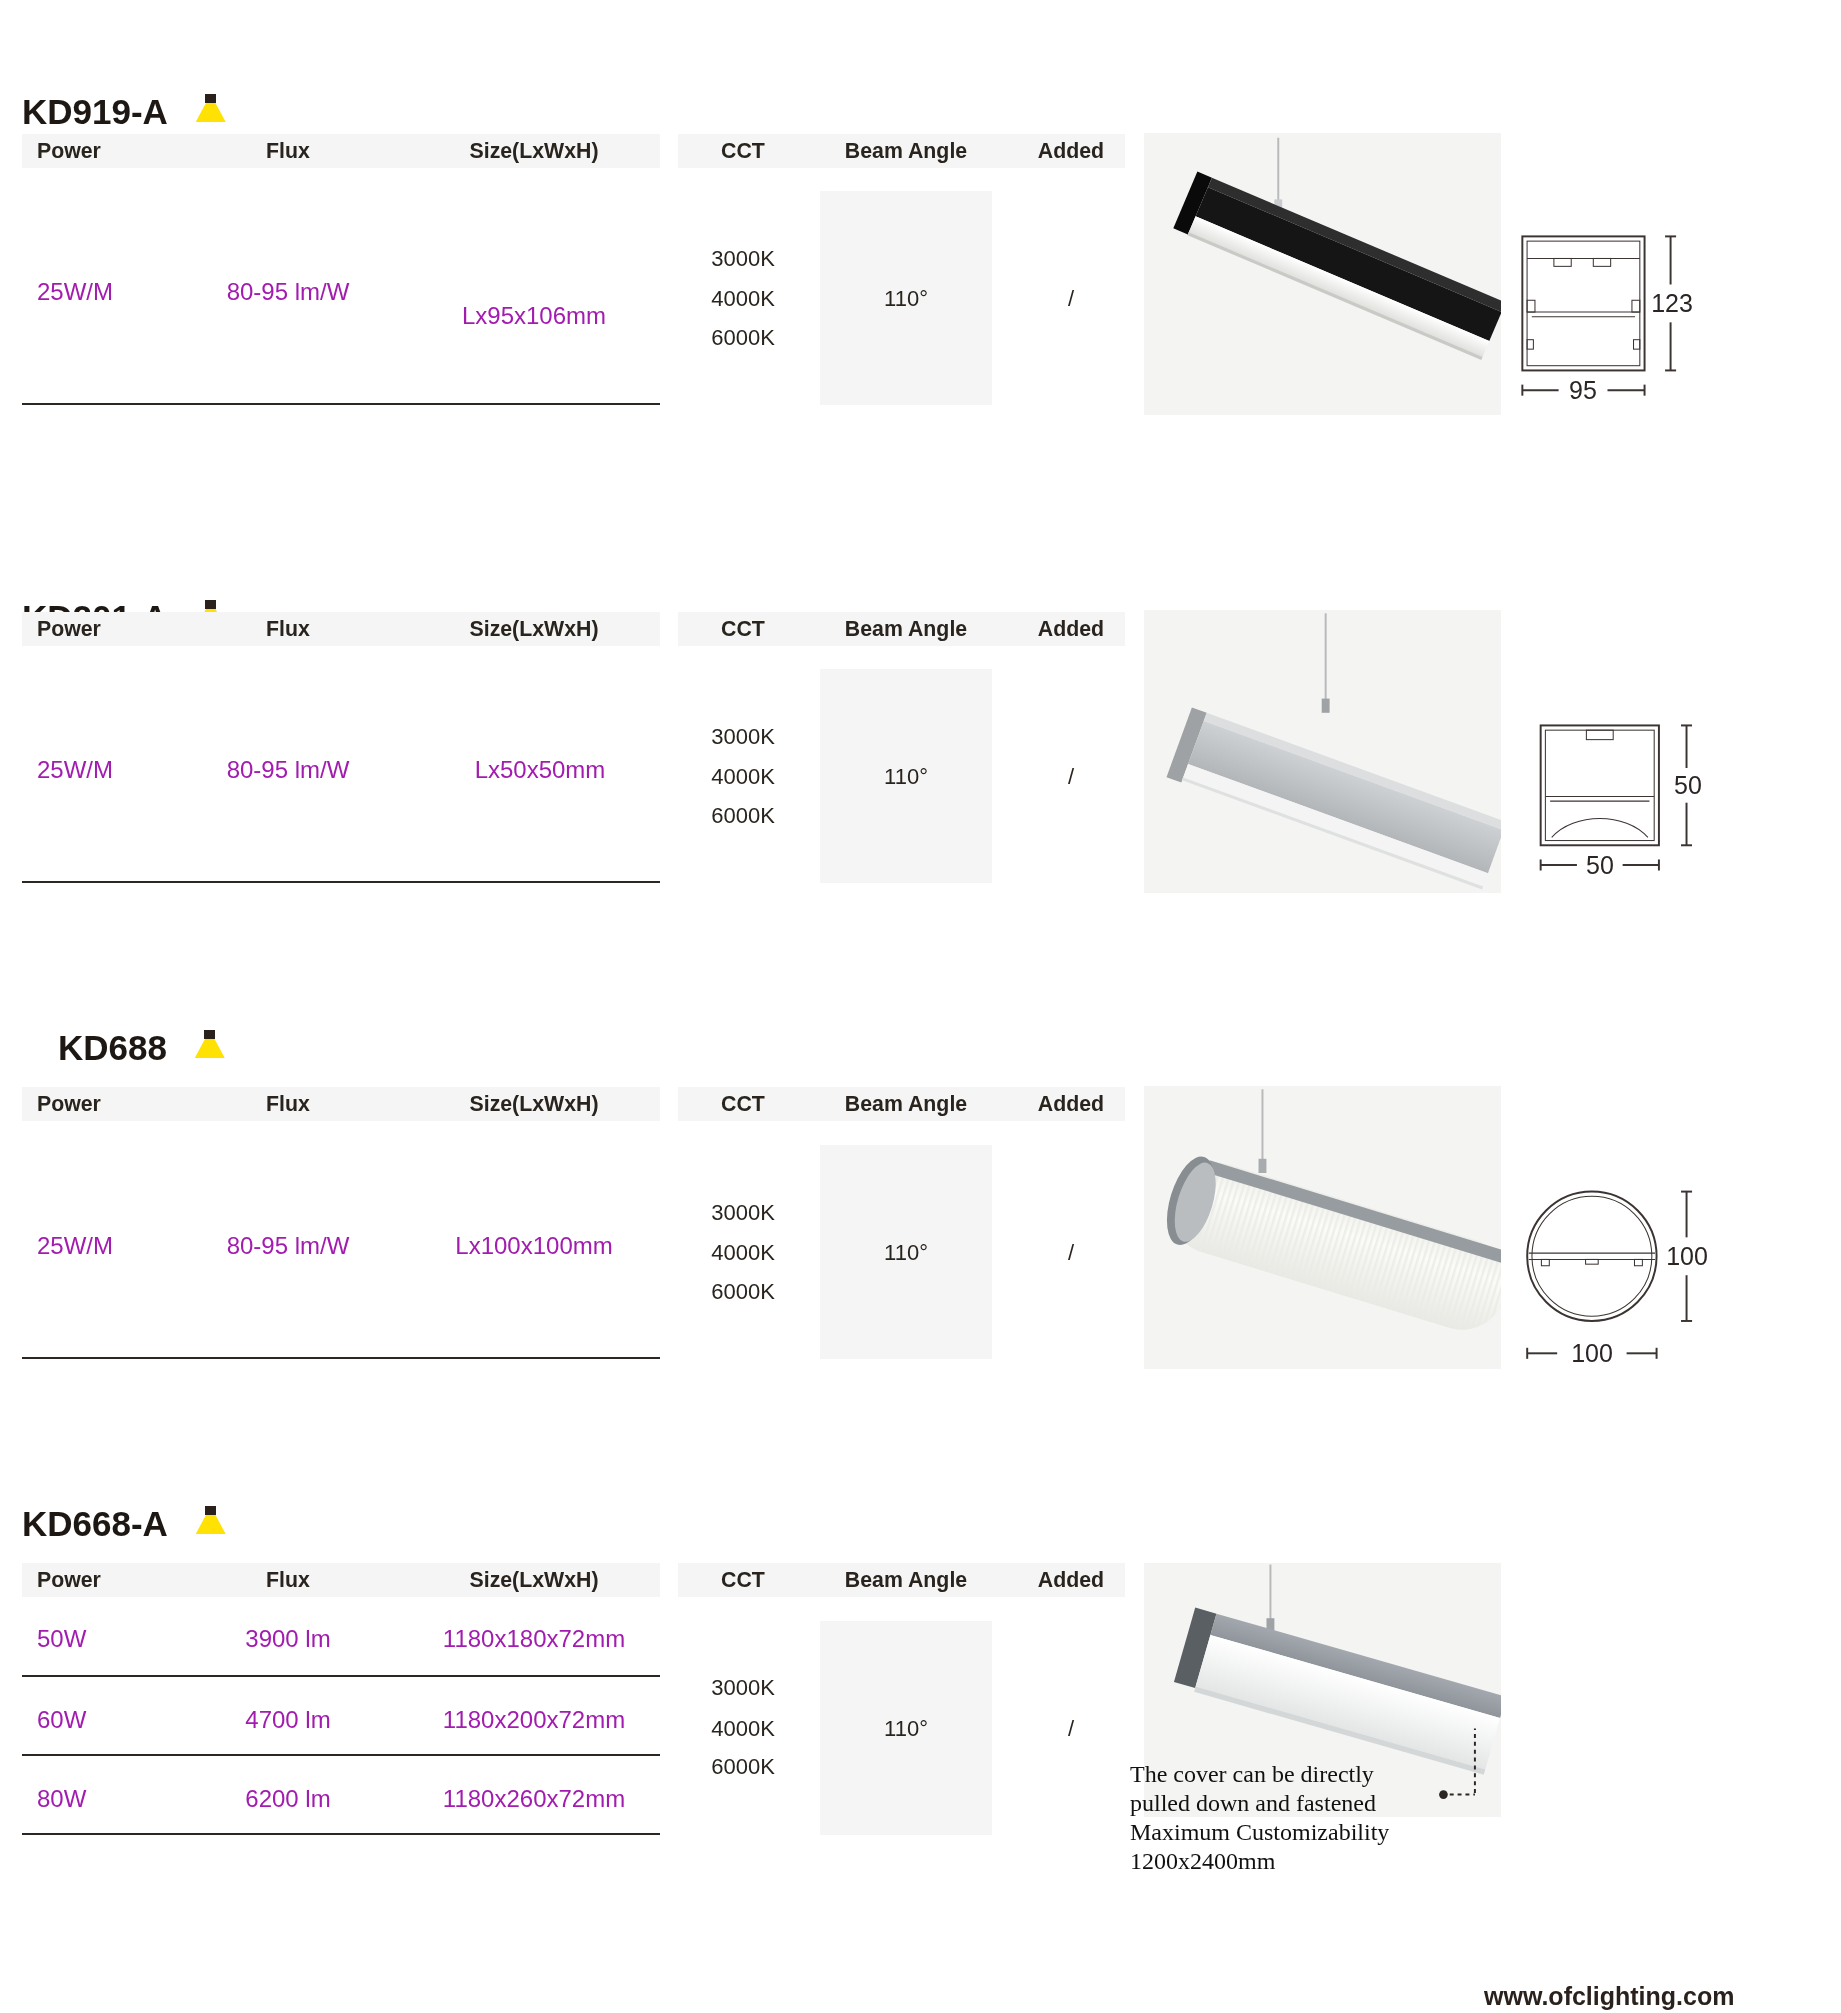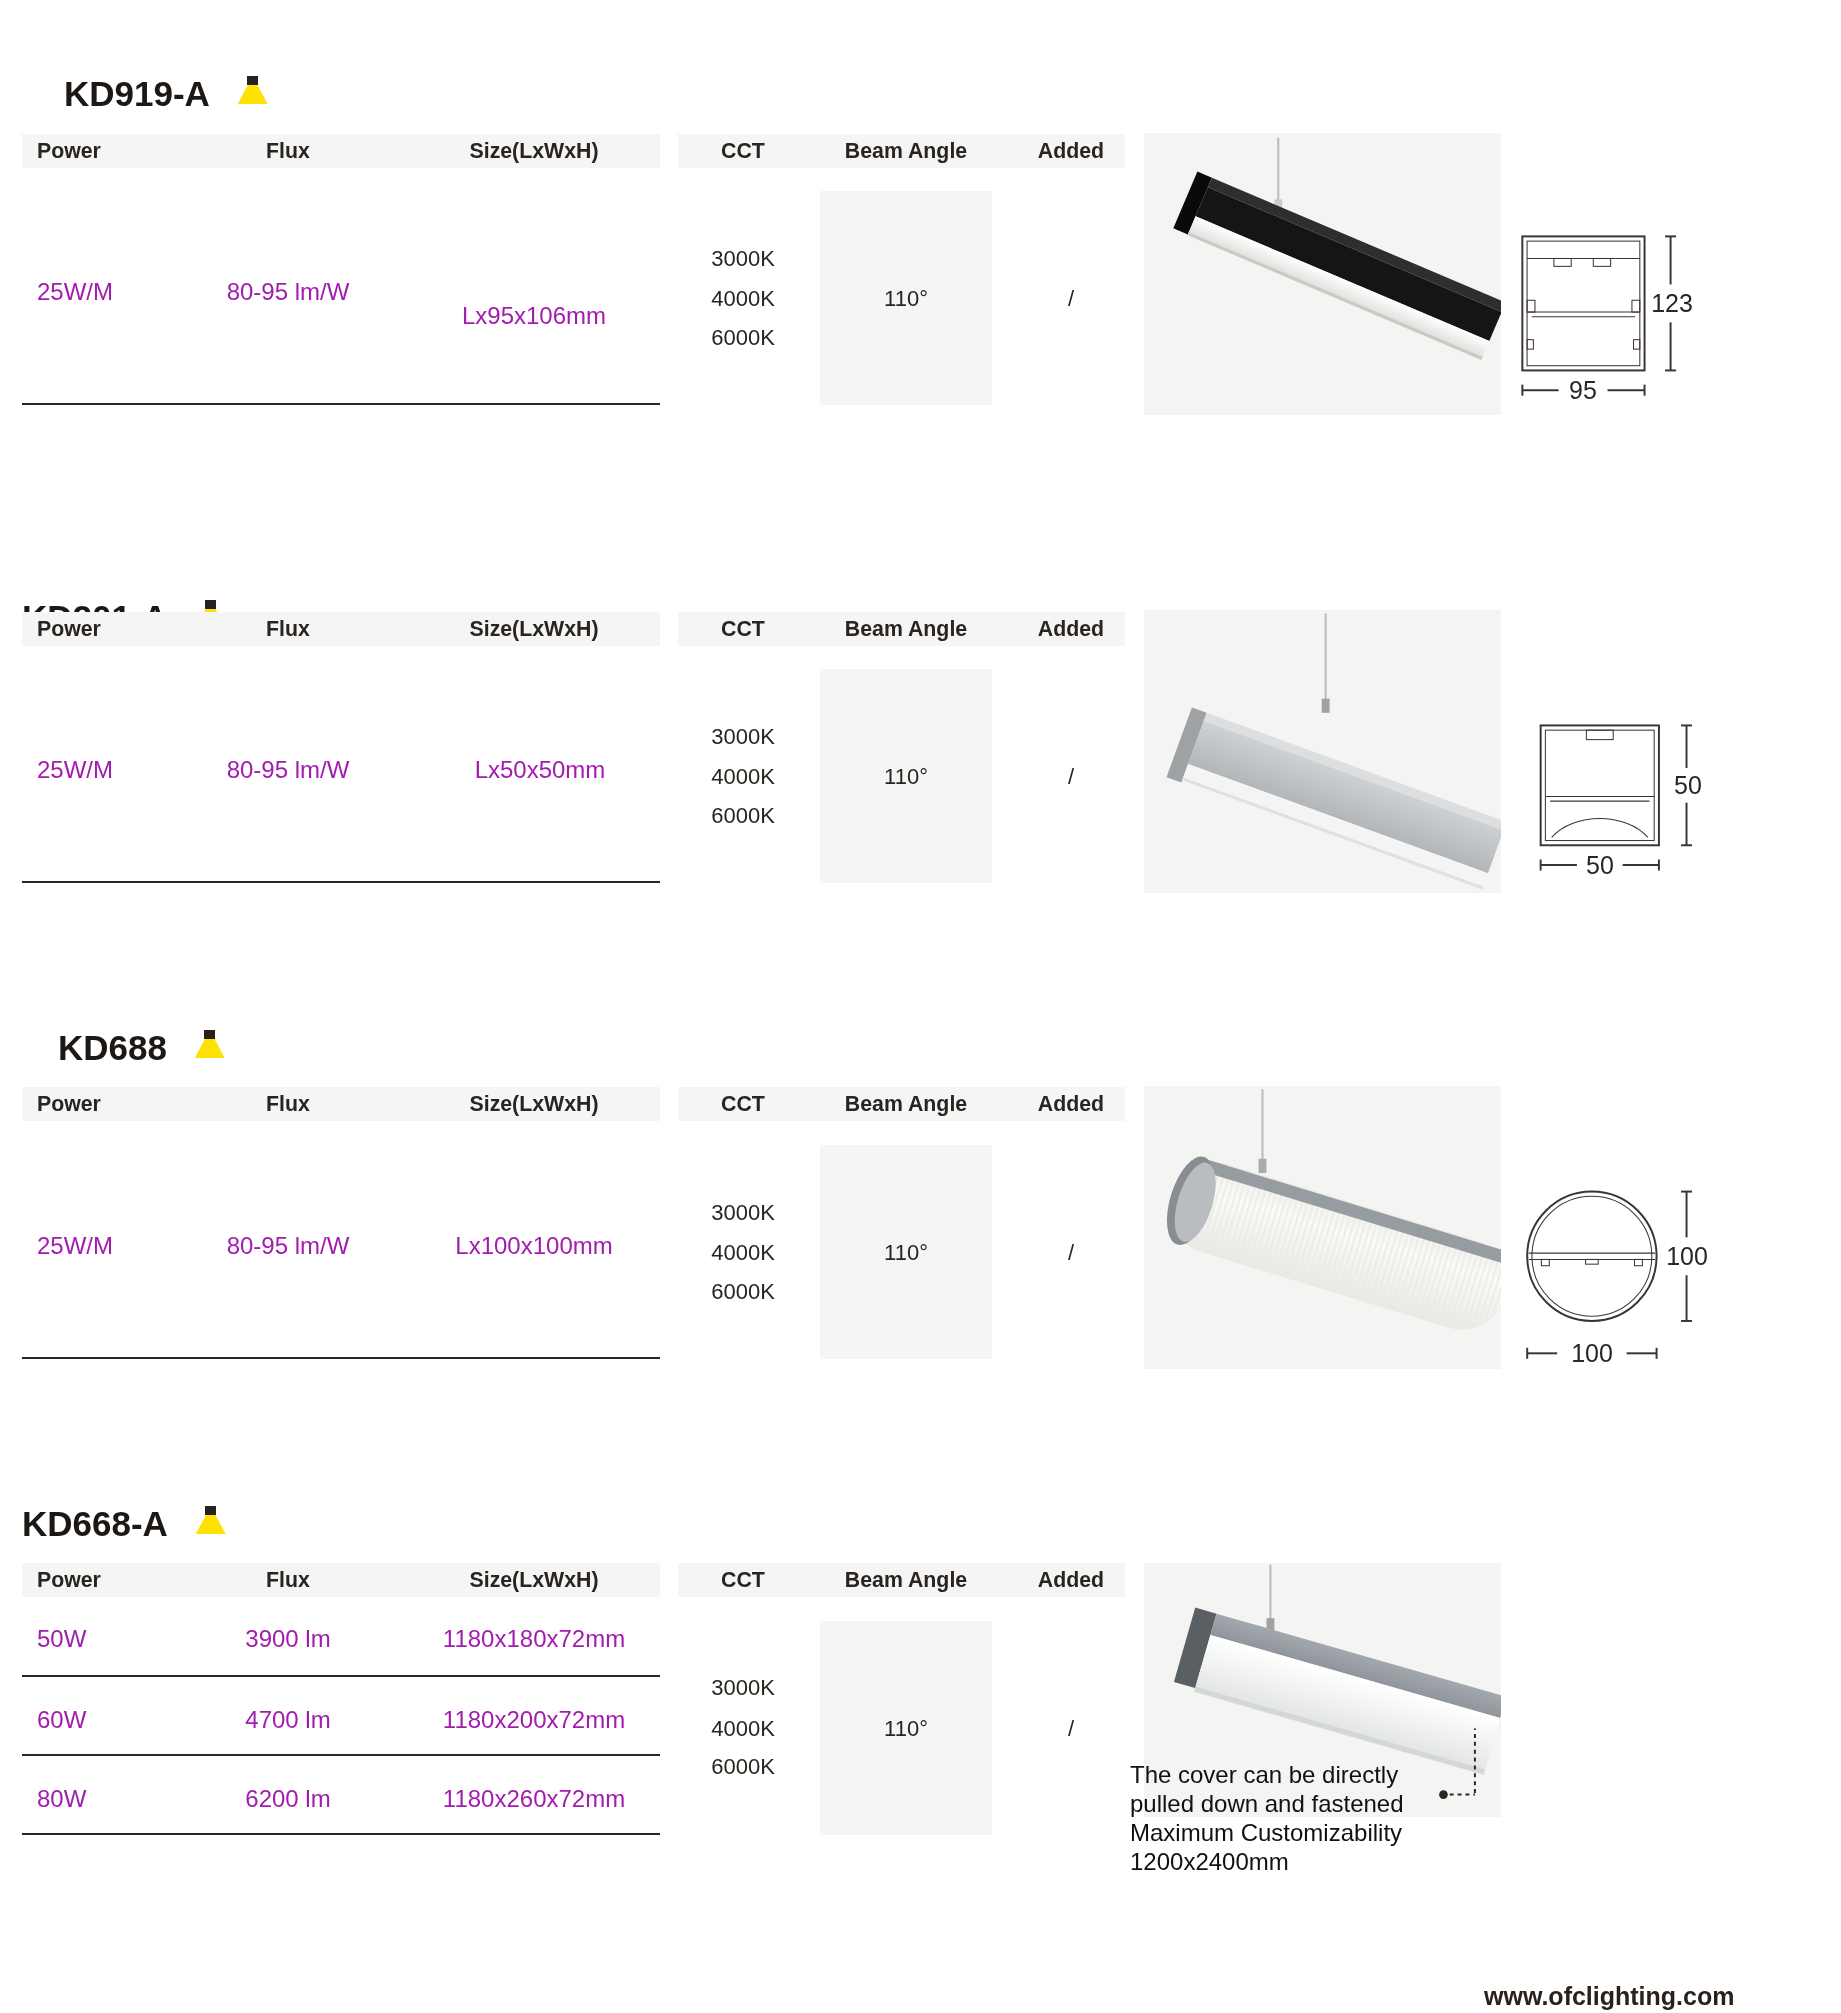--- a/index.html
+++ b/index.html
@@ -17,30 +17,30 @@
   .cctbar{position:absolute;left:678px;width:447px;height:34px;background:#f5f5f5;}
   .hdr{font-size:21.3px;font-weight:700;color:#2a241f;line-height:34px;}
   .val{font-size:24px;font-weight:400;color:#a21caf;line-height:28.4px;}
   .cctval{font-size:22px;font-weight:400;color:#2a241f;line-height:28.4px;}
   .cx{transform:translateX(-50%);}
   .bline{position:absolute;left:22px;width:638px;height:2.4px;background:#2c2723;}
   .divline{position:absolute;left:22px;width:638px;height:1.6px;background:#2c2723;}
   .graycell{position:absolute;left:820px;width:172px;height:214px;background:#f5f5f5;}
   .photo{position:absolute;left:1144px;width:357px;background:#f4f4f3;overflow:hidden;}
   .dimlabel{font-size:25px;color:#2b2523;line-height:25px;}
-  .note{font-size:24px;color:#111111;line-height:29px;}
+  .note{font-size:24px;color:#111111;line-height:29px;font-family:Liberation Serif, serif;}
   .url{font-size:25px;font-weight:700;color:#2a211c;}
   svg{display:block;}
 </style>
 </head>
 <body>
 
 <div class="page">
 
-  <div class="abs title" style="left:22px;top:74px;margin-left:42px;">
+  <div class="abs title" style="left:22px;top:92px;">
     <span>KD919-A</span>
     <span class="lampicon">
         <span class="cap"></span>
         <span class="beam"></span>
       </span>
   </div>
 
   <div class="specbar" style="top:134px;"></div>
   <span class="abs hdr" style="left:37px;top:134px;">Power</span>
   <span class="abs hdr cx" style="left:288px;top:134px;">Flux</span>

